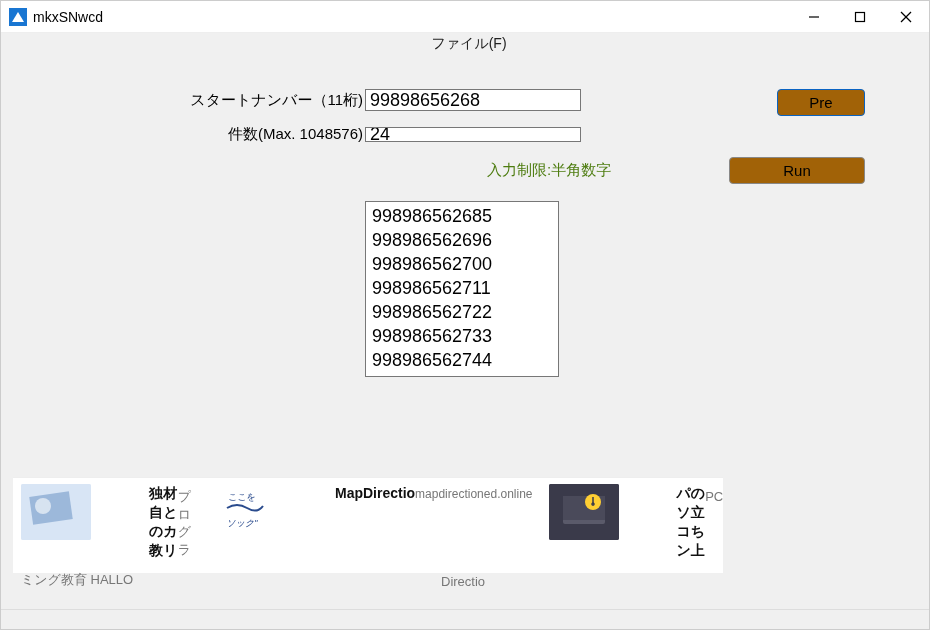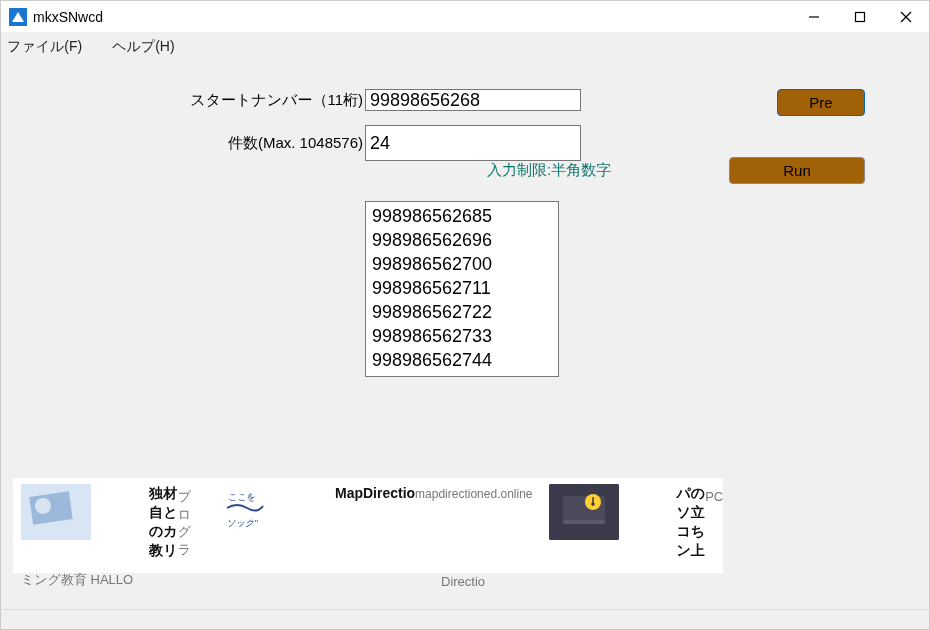--- a/index.html
+++ b/index.html
@@ -51,24 +51,25 @@
     font-size: 14px;
     color: #000;
     cursor: default;
   }
   .winbtn svg { stroke: #000; }
   .menubar {
     height: 28px;
     background: #f0f0f0;
     display: flex;
     align-items: center;
-    padding-left: 0;
+    padding-left: 8px;
     gap: 18px;
     color: #222;
     font-size: 14px;
+    flex-direction: column;
   }
   .menubar .menu-item {
     padding: 2px 6px;
     cursor: default;
   }
   .client {
     flex: 1;
     background: #f0f0f0;
     position: relative;
   }
@@ -110,21 +111,21 @@
     font-size: 18px;
     line-height: 24px;
     padding: 2px 6px;
     font-family: inherit;
     white-space: pre;
     overflow: hidden;
   }
   .hint {
     position: absolute;
     font-size: 15px;
-    color: #0f766e;
+    color: #4d7c0f;
   }
   .ads {
     position: absolute;
     left: 12px;
     bottom: 36px;
     width: 710px;
     height: 96px;
     background: #fff;
     display: flex;
     overflow: hidden;
@@ -210,21 +211,21 @@
 
   <div class="client">
 
     <div class="form-row" style="left:186px; top:28px;justify-content:flex-end;">
       <span class="lbl" style="width:176px;">スタートナンバー（11桁)</span>
       <input class="txt" style="width: 216px; height: 22px; margin-left: 2px;" value="99898656268">
     </div>
 
     <div class="form-row" style="left:186px; top:64px;">
       <span class="lbl" style="width:176px;">件数(Max. 1048576)</span>
-      <input class="txt" style="width: 216px; height: 36px; margin-left: 2px;" value="24">
+      <input class="txt" style="width: 216px; height: 15px; margin-left: 2px;" value="24">
     </div>
 
     <span class="hint" style="left:486px; top:100px;">入力制限:半角数字</span>
 
     <div class="btn primary" style="position:absolute; left:776px; top:28px; width:88px;">Pre</div>
     <div class="btn" style="position:absolute; left:728px; top:96px; width:136px;">Run</div>
 
     <div class="listbox" style="left:364px; top:140px; width:194px; height:176px;"><span>998986562685</span>
 <span>998986562696</span>
 <span>998986562700</span>

